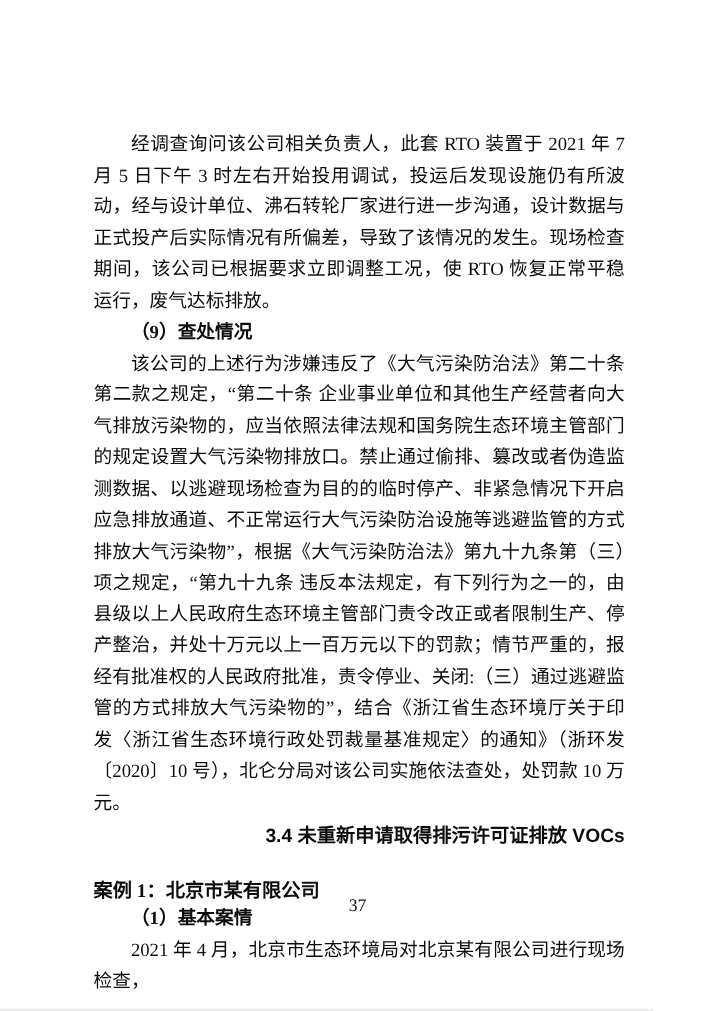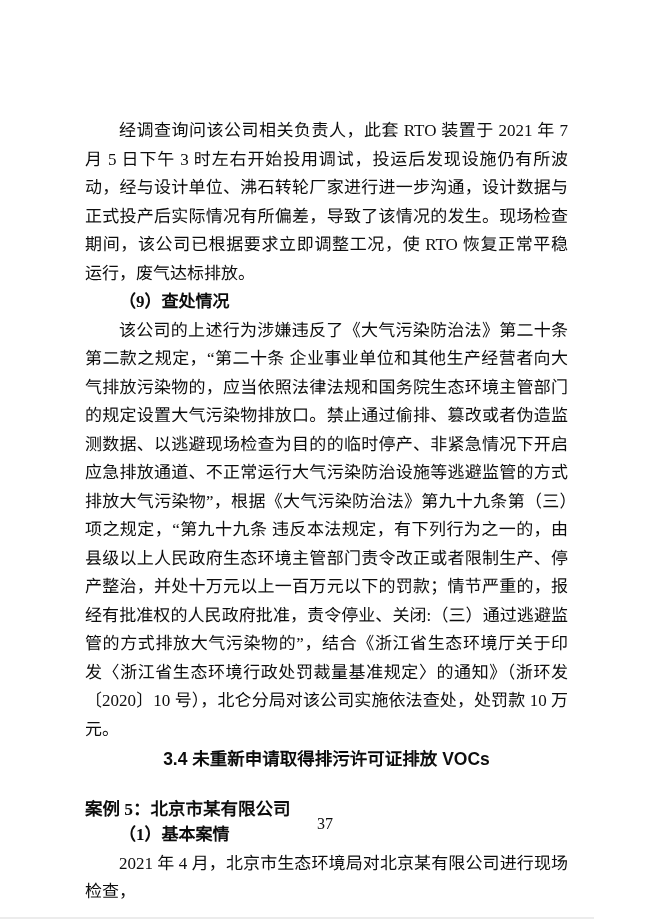--- a/index.html
+++ b/index.html
@@ -52,21 +52,21 @@
     text-align: left;
   }
   .mt-15 {
   }
   .section-heading {
     margin: 3px 0 0 0;
     font-family: "Liberation Sans", "DejaVu Sans", sans-serif;
     font-size: 17.5px;
     line-height: 24px;
     font-weight: 700;
-    text-align: center;
+    text-align: right;
   }
   .case-heading {
     margin: 26px 0 0 0;
     font-size: 17.5px;
     line-height: 24px;
     font-weight: 700;
     text-align: left;
   }
   .page-number {
     position: absolute;
@@ -85,21 +85,21 @@
   <div class="content">
 
     <p class="body-para indent-2em">经调查询问该公司相关负责人，此套 RTO 装置于 2021 年 7 月 5 日下午 3 时左右开始投用调试，投运后发现设施仍有所波动，经与设计单位、沸石转轮厂家进行进一步沟通，设计数据与正式投产后实际情况有所偏差，导致了该情况的发生。现场检查期间，该公司已根据要求立即调整工况，使 RTO 恢复正常平稳运行，废气达标排放。</p>
 
     <h3 class="inline-heading">（9）查处情况</h3>
 
     <p class="body-para indent-2em">该公司的上述行为涉嫌违反了《大气污染防治法》第二十条第二款之规定，“第二十条 企业事业单位和其他生产经营者向大气排放污染物的，应当依照法律法规和国务院生态环境主管部门的规定设置大气污染物排放口。禁止通过偷排、篡改或者伪造监测数据、以逃避现场检查为目的的临时停产、非紧急情况下开启应急排放通道、不正常运行大气污染防治设施等逃避监管的方式排放大气污染物”，根据《大气污染防治法》第九十九条第（三）项之规定，“第九十九条 违反本法规定，有下列行为之一的，由县级以上人民政府生态环境主管部门责令改正或者限制生产、停产整治，并处十万元以上一百万元以下的罚款；情节严重的，报经有批准权的人民政府批准，责令停业、关闭:（三）通过逃避监管的方式排放大气污染物的”，结合《浙江省生态环境厅关于印发〈浙江省生态环境行政处罚裁量基准规定〉的通知》（浙环发〔2020〕10 号），北仑分局对该公司实施依法查处，处罚款 10 万元。</p>
 
     <h2 class="section-heading">3.4 未重新申请取得排污许可证排放 VOCs</h2>
 
-    <h3 class="case-heading">案例 5：北京市某有限公司</h3>
+    <h3 class="case-heading">案例 1：北京市某有限公司</h3>
 
     <h3 class="inline-heading mt-15">（1）基本案情</h3>
 
     <p class="body-para indent-2em">2021 年 4 月，北京市生态环境局对北京某有限公司进行现场检查，</p>
 
   </div>
 
   <div class="page-number">37</div>
 </div>
 

